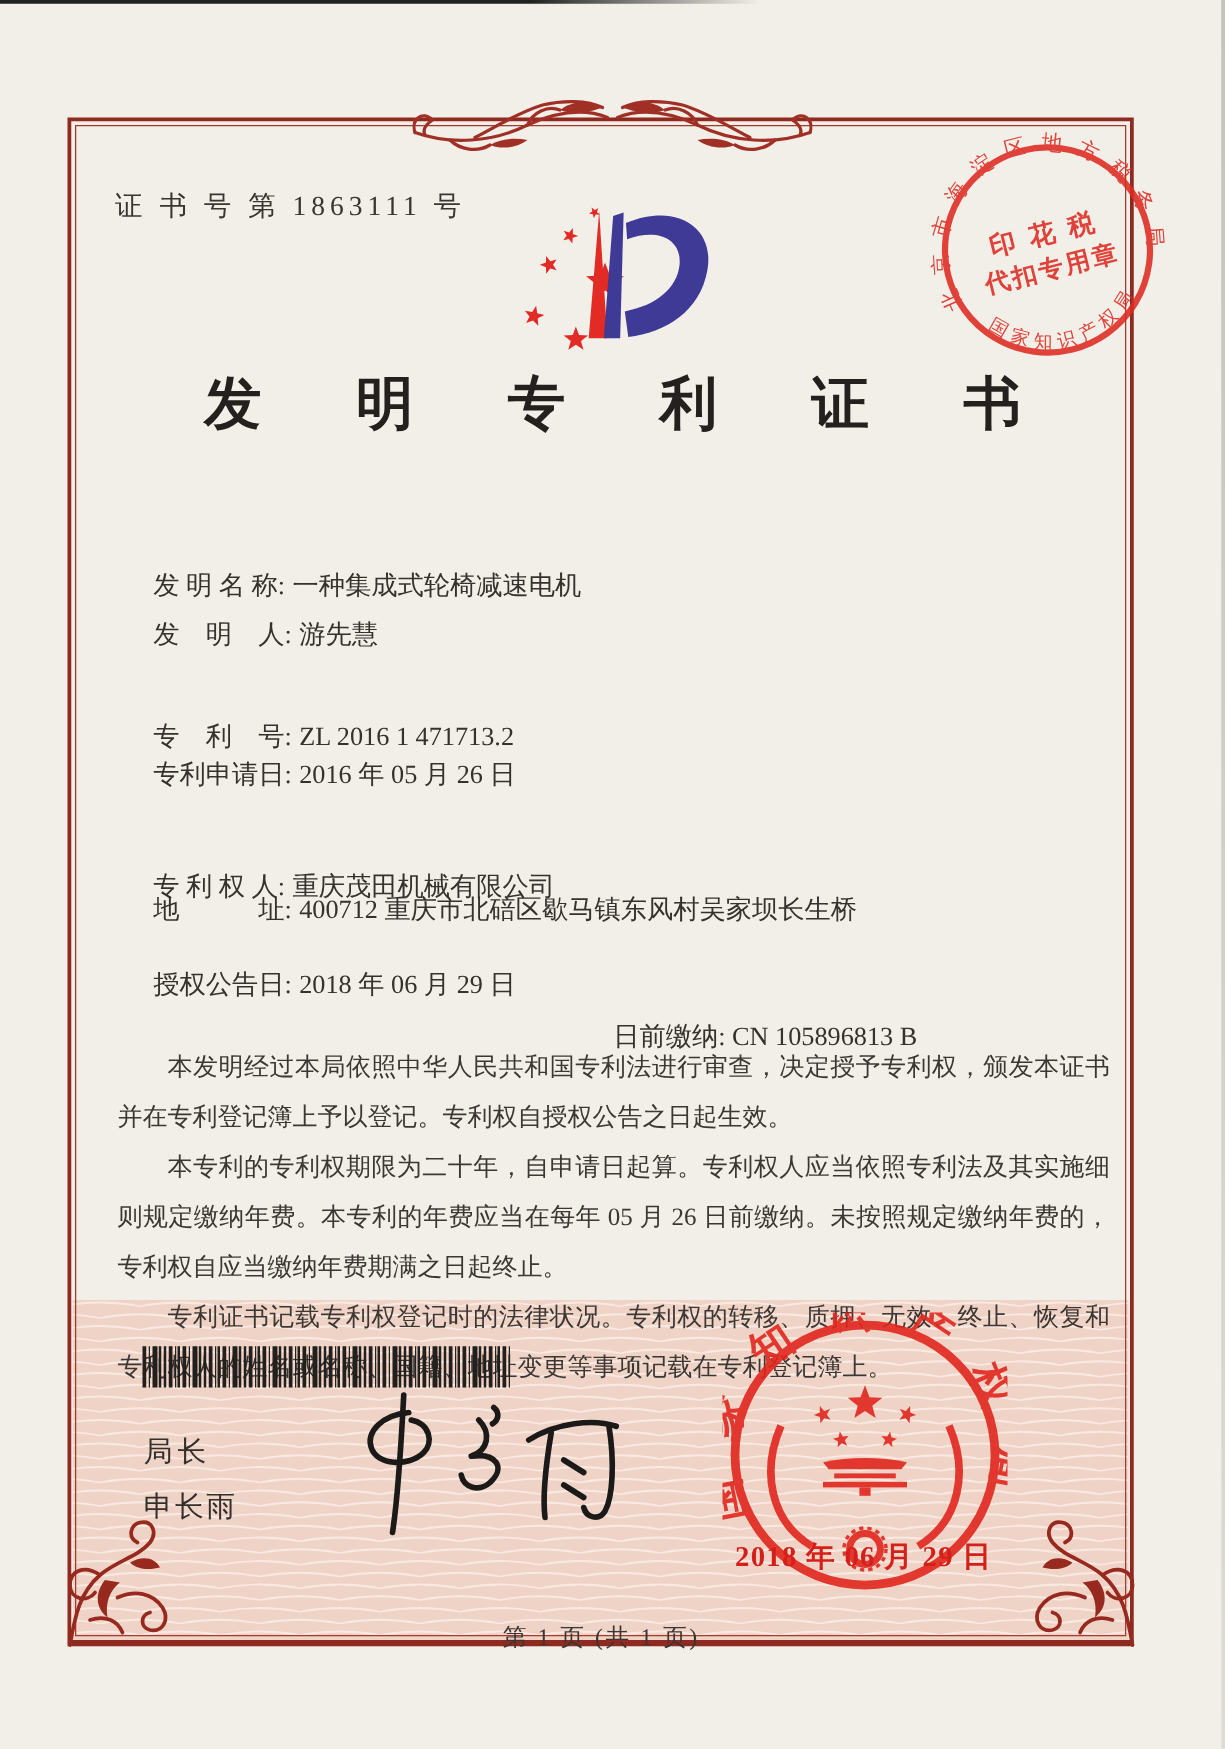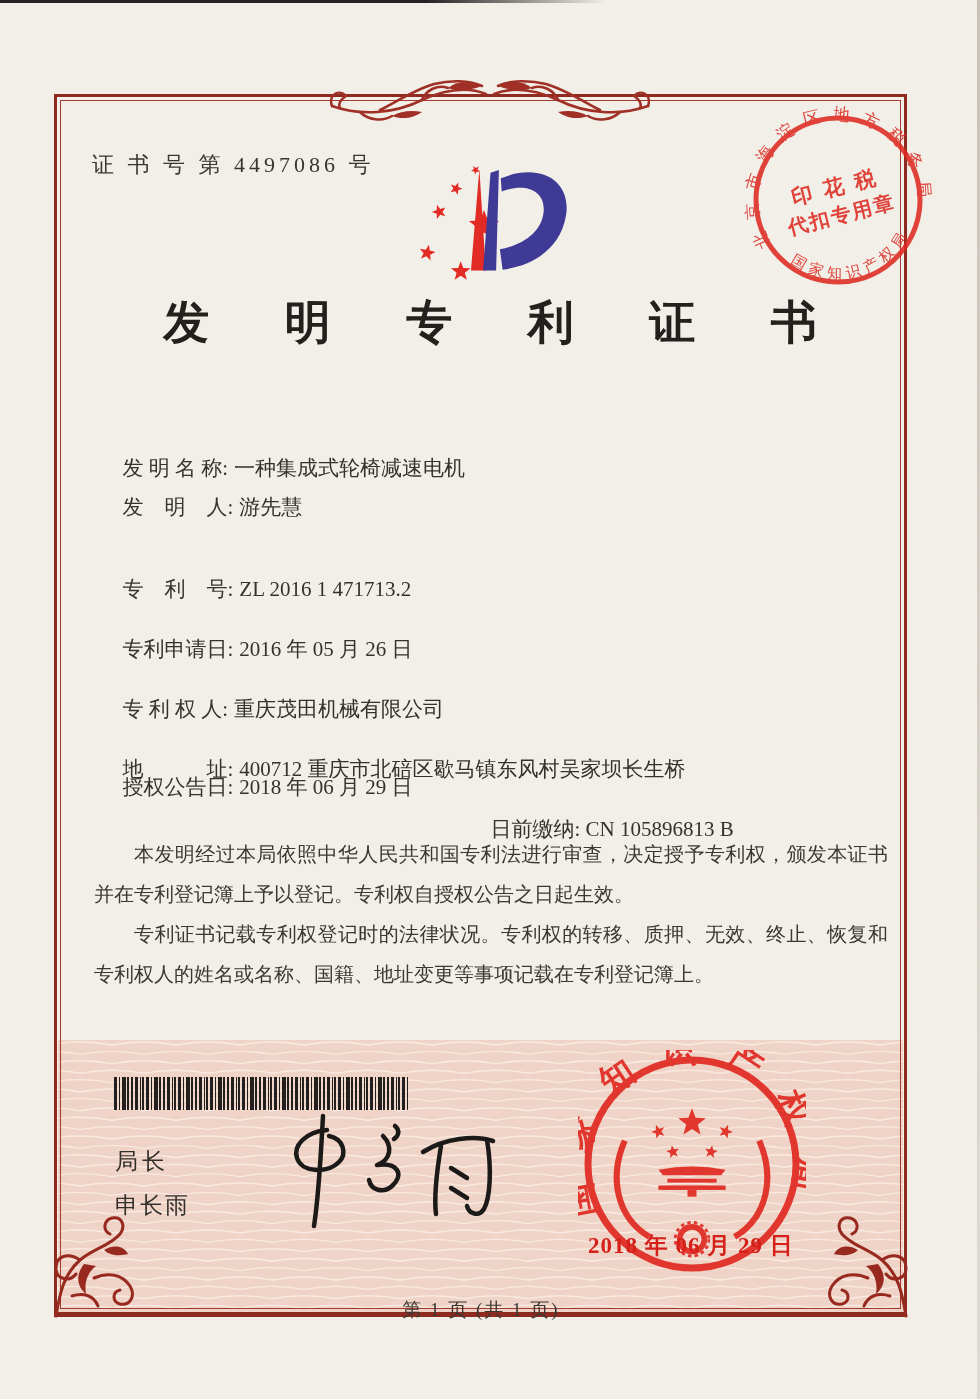--- a/index.html
+++ b/index.html
@@ -121,21 +121,21 @@
   <use href="#dragon"></use>
 </svg>
 
 <svg class="abs" style="left:50px;top:1212px" width="110" height="110">
   <use href="#flourish"></use>
 </svg>
 <svg class="abs" style="left:802px;top:1212px;transform:scaleX(-1)" width="110" height="110">
   <use href="#flourish"></use>
 </svg>
 
-<div class="abs cert-no">证 书 号 第 4497086 号</div>
+<div class="abs cert-no">证 书 号 第 1863111 号</div>
 
 <svg class="abs logo" width="205" height="148" viewBox="0 0 220 150">
   <g fill="#e12b24">
     <polygon points="88.0,60.0 92.2,71.2 104.2,71.7 94.8,79.2 98.0,90.8 88.0,84.1 78.0,90.8 81.2,79.2 71.8,71.7 83.8,71.2"></polygon>
     <polygon points="37.5,54.4 41.0,58.8 46.5,57.3 43.4,62.0 46.5,66.7 41.0,65.2 37.5,69.6 37.3,64.0 32.0,62.0 37.3,60.0"></polygon>
     <polygon points="28.9,97.2 29.8,103.5 36.0,105.1 30.3,107.9 30.7,114.2 26.2,109.7 20.3,112.0 23.2,106.4 19.2,101.5 25.5,102.5"></polygon>
     <polygon points="63.0,115.0 65.7,122.3 73.5,122.6 67.4,127.4 69.5,134.9 63.0,130.6 56.5,134.9 58.6,127.4 52.5,122.6 60.3,122.3"></polygon>
     <polygon points="60.4,30.4 60.4,35.4 65.0,37.2 60.3,38.8 59.9,43.7 57.0,39.8 52.2,40.9 55.1,36.9 52.5,32.7 57.2,34.2"></polygon>
     <polygon points="76.5,12.7 79.2,14.9 82.3,13.3 81.1,16.6 83.6,19.0 80.0,18.8 78.5,22.0 77.6,18.6 74.1,18.0 77.1,16.1"></polygon>
     <polygon points="83,16 90,125 74,125"></polygon>
@@ -168,38 +168,39 @@
 
 <div class="abs frow" style="top:429px">
   <span class="lbl">发 明 名 称:</span><span>一种集成式轮椅减速电机</span>
 </div>
 <div class="abs frow" style="top:468px">
   <span class="lbl">发　明　人:</span><span>游先慧</span>
 </div>
 <div class="abs frow" style="top:550px">
   <span class="lbl">专　利　号:</span><span>ZL 2016 1 471713.2</span>
 </div>
-<div class="abs frow" style="top:610px">
+<div class="abs frow" style="top:580px">
   <span class="lbl">专利申请日:</span><span>2016 年 05 月 26 日</span>
 </div>
 <div class="abs frow" style="top:670px">
   <span class="lbl">专 利 权 人:</span><span>重庆茂田机械有限公司</span>
 </div>
-<div class="abs frow" style="top:730px">
+<div class="abs frow" style="top:688px">
   <span class="lbl">地　　　址:</span><span>400712 重庆市北碚区歇马镇东风村吴家坝长生桥</span>
 </div>
 <div class="abs frow" style="top:748px">
   <span class="lbl">授权公告日:</span><span>2018 年 06 月 29 日</span>
 </div>
 <div class="abs grant-no">
   <span class="lbl">日前缴纳:</span> <span>CN 105896813 B</span>
 </div>
 
 <div class="abs paras">
   <p>本发明经过本局依照中华人民共和国专利法进行审查，决定授予专利权，颁发本证书并在专利登记簿上予以登记。专利权自授权公告之日起生效。</p>
+  <p>本专利的专利权期限为二十年，自申请日起算。专利权人应当依照专利法及其实施细则规定缴纳年费。本专利的年费应当在每年 05 月 26 日前缴纳。未按照规定缴纳年费的，专利权自应当缴纳年费期满之日起终止。</p>
   <p>专利证书记载专利权登记时的法律状况。专利权的转移、质押、无效、终止、恢复和专利权人的姓名或名称、国籍、地址变更等事项记载在专利登记簿上。</p>
 </div>
 
 <div class="abs barcode" id="barcode">
     <div style="width: 3px; margin-right: 2px;"></div>
     <div style="width: 1px; margin-right: 2px;"></div>
     <div style="width: 4px; margin-right: 1px;"></div>
     <div style="width: 2px; margin-right: 2px;"></div>
     <div style="width: 2px; margin-right: 2px;"></div>
     <div style="width: 3px; margin-right: 2px;"></div>

